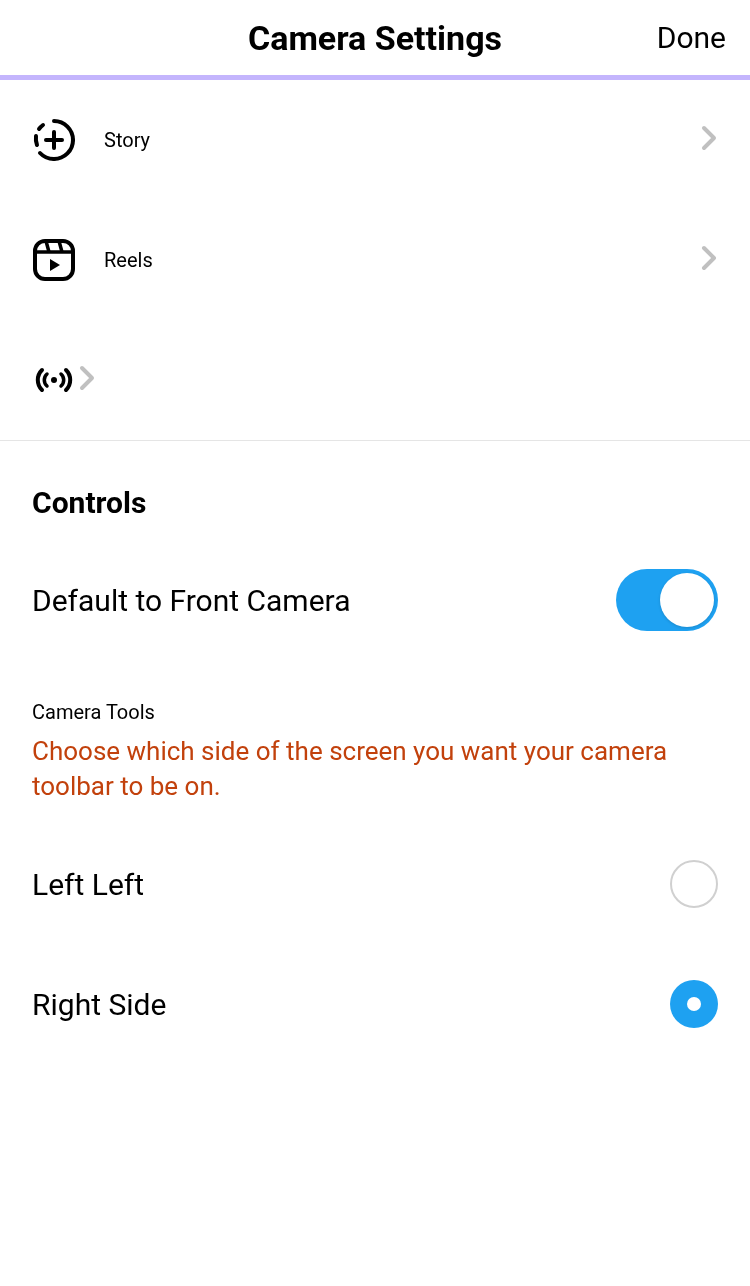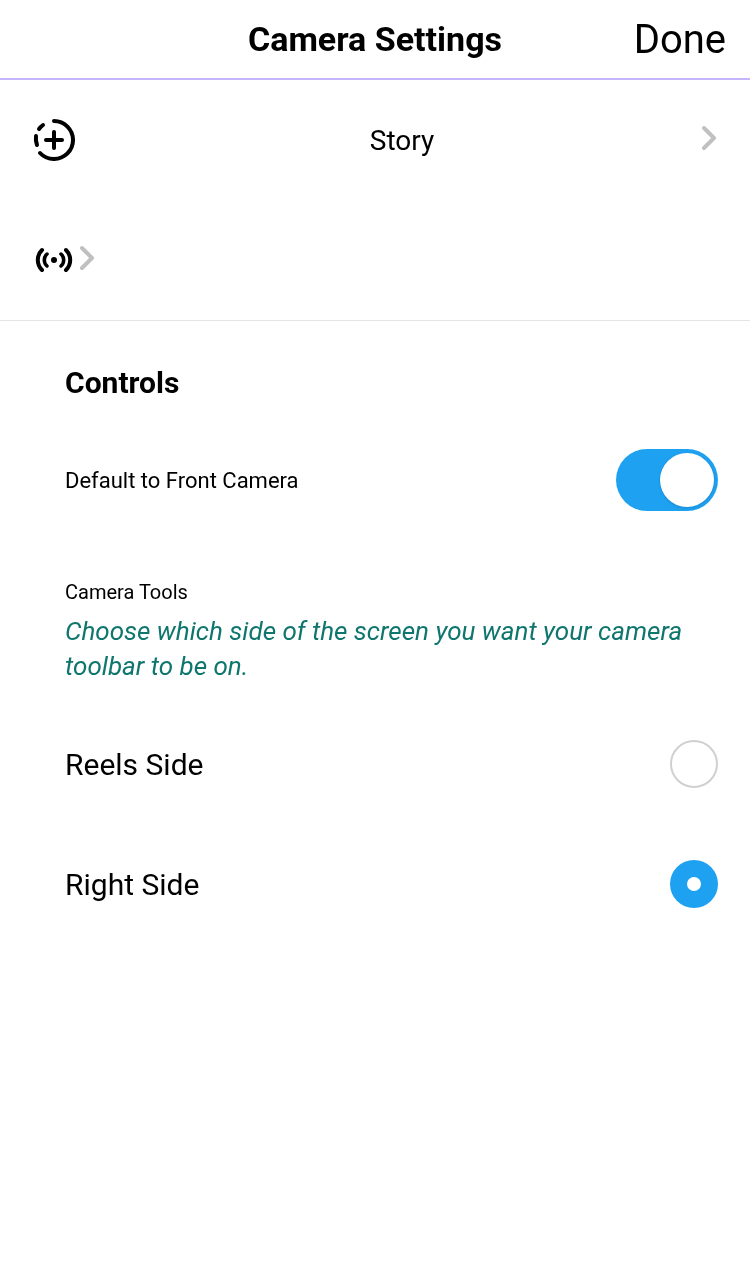--- a/index.html
+++ b/index.html
@@ -13,31 +13,31 @@
       width: 750px;
       height: 1286px;
       overflow: hidden;
     }
     .header {
       position: relative;
       height: 80px;
       display: flex;
       align-items: center;
       justify-content: center;
-      border-bottom: 2px solid #c4b5fd;
+      border-bottom: 5px solid #c4b5fd;
     }
     .header-title {
       font-size: 34px;
       font-weight: 700;
       color: #000;
     }
     .header-done {
       position: absolute;
       right: 24px;
-      font-size: 40px;
+      font-size: 30px;
       font-weight: 400;
       color: #000;
       cursor: pointer;
     }
     .nav-section {
       border-bottom: 1px solid #e5e5e5;
     }
     .nav-item {
       display: flex;
       align-items: center;
@@ -47,49 +47,47 @@
     }
     .nav-icon {
       width: 48px;
       height: 48px;
       display: flex;
       align-items: center;
       justify-content: center;
       flex-shrink: 0;
     }
     .nav-label {
-      font-size: 28px;
+      font-size: 20px;
       font-weight: 400;
       color: #000;
       margin-left: 26px;
       flex: 1;
-      text-align: center;
     }
     .chevron {
       flex-shrink: 0;
     }
     .controls-section {
       padding: 0 32px;
-      margin-left: 33px;
     }
     .section-heading {
       font-size: 30px;
       font-weight: 700;
       color: #000;
       padding-top: 44px;
       padding-bottom: 20px;
     }
     .toggle-row {
       display: flex;
       align-items: center;
       justify-content: space-between;
       height: 120px;
     }
     .toggle-label {
-      font-size: 22px;
+      font-size: 30px;
       font-weight: 400;
       color: #000;
     }
     .toggle {
       width: 102px;
       height: 62px;
       border-radius: 31px;
       background: #1ea1f1;
       position: relative;
       cursor: pointer;
@@ -106,25 +104,24 @@
     }
     .subsection-heading {
       font-size: 20px;
       font-weight: 400;
       color: #000;
       padding-top: 40px;
     }
     .subsection-desc {
       font-size: 26px;
       font-weight: 400;
-      color: #0f766e;
+      color: #c2410c;
       line-height: 1.35;
       padding-top: 10px;
       padding-bottom: 20px;
-      font-style: italic;
     }
     .radio-row {
       display: flex;
       align-items: center;
       justify-content: space-between;
       height: 120px;
       cursor: pointer;
     }
     .radio-label {
       font-size: 30px;
@@ -178,20 +175,37 @@
       </svg>
     </div>
     <div class="nav-label">Story</div>
     <div class="chevron">
       <svg width="20" height="28" viewBox="0 0 20 28" fill="none">
         <path d="M4 4 L14 14 L4 24" stroke="#c0c0c0" stroke-width="4" stroke-linecap="round" stroke-linejoin="round"></path>
       </svg>
     </div>
   </div>
 
+  <div class="nav-item">
+    <div class="nav-icon">
+      <svg width="44" height="44" viewBox="0 0 44 44" fill="none">
+        <rect x="3" y="3" width="38" height="38" rx="10" stroke="#000" stroke-width="4"></rect>
+        <line x1="3" y1="14" x2="41" y2="14" stroke="#000" stroke-width="3.5"></line>
+        <line x1="14" y1="3" x2="17" y2="14" stroke="#000" stroke-width="3.5"></line>
+        <line x1="27" y1="3" x2="30" y2="14" stroke="#000" stroke-width="3.5"></line>
+        <path d="M18 21 L28 27 L18 33 Z" fill="#000"></path>
+      </svg>
+    </div>
+    <div class="nav-label">Reels</div>
+    <div class="chevron">
+      <svg width="20" height="28" viewBox="0 0 20 28" fill="none">
+        <path d="M4 4 L14 14 L4 24" stroke="#c0c0c0" stroke-width="4" stroke-linecap="round" stroke-linejoin="round"></path>
+      </svg>
+    </div>
+  </div>
 
   <div class="nav-item">
     <div class="nav-icon">
       <svg width="46" height="36" viewBox="0 0 46 36" fill="none">
         <path d="M11 8 A14 14 0 0 0 11 28" stroke="#000" stroke-width="4" stroke-linecap="round"></path>
         <path d="M35 8 A14 14 0 0 1 35 28" stroke="#000" stroke-width="4" stroke-linecap="round"></path>
         <path d="M16 12 A8 8 0 0 0 16 24" stroke="#000" stroke-width="3.5" stroke-linecap="round"></path>
         <path d="M30 12 A8 8 0 0 1 30 24" stroke="#000" stroke-width="3.5" stroke-linecap="round"></path>
         <circle cx="23" cy="18" r="3" fill="#000"></circle>
       </svg>
@@ -212,21 +226,21 @@
     <div class="toggle-label">Default to Front Camera</div>
     <div class="toggle">
       <div class="toggle-knob"></div>
     </div>
   </div>
 
   <div class="subsection-heading">Camera Tools</div>
   <div class="subsection-desc">Choose which side of the screen you want your camera toolbar to be on.</div>
 
   <div class="radio-row">
-    <div class="radio-label">Reels Side</div>
+    <div class="radio-label">Left Left</div>
     <div class="radio radio-unselected"></div>
   </div>
 
   <div class="radio-row">
     <div class="radio-label">Right Side</div>
     <div class="radio radio-selected"></div>
   </div>
 
 </div>
 

